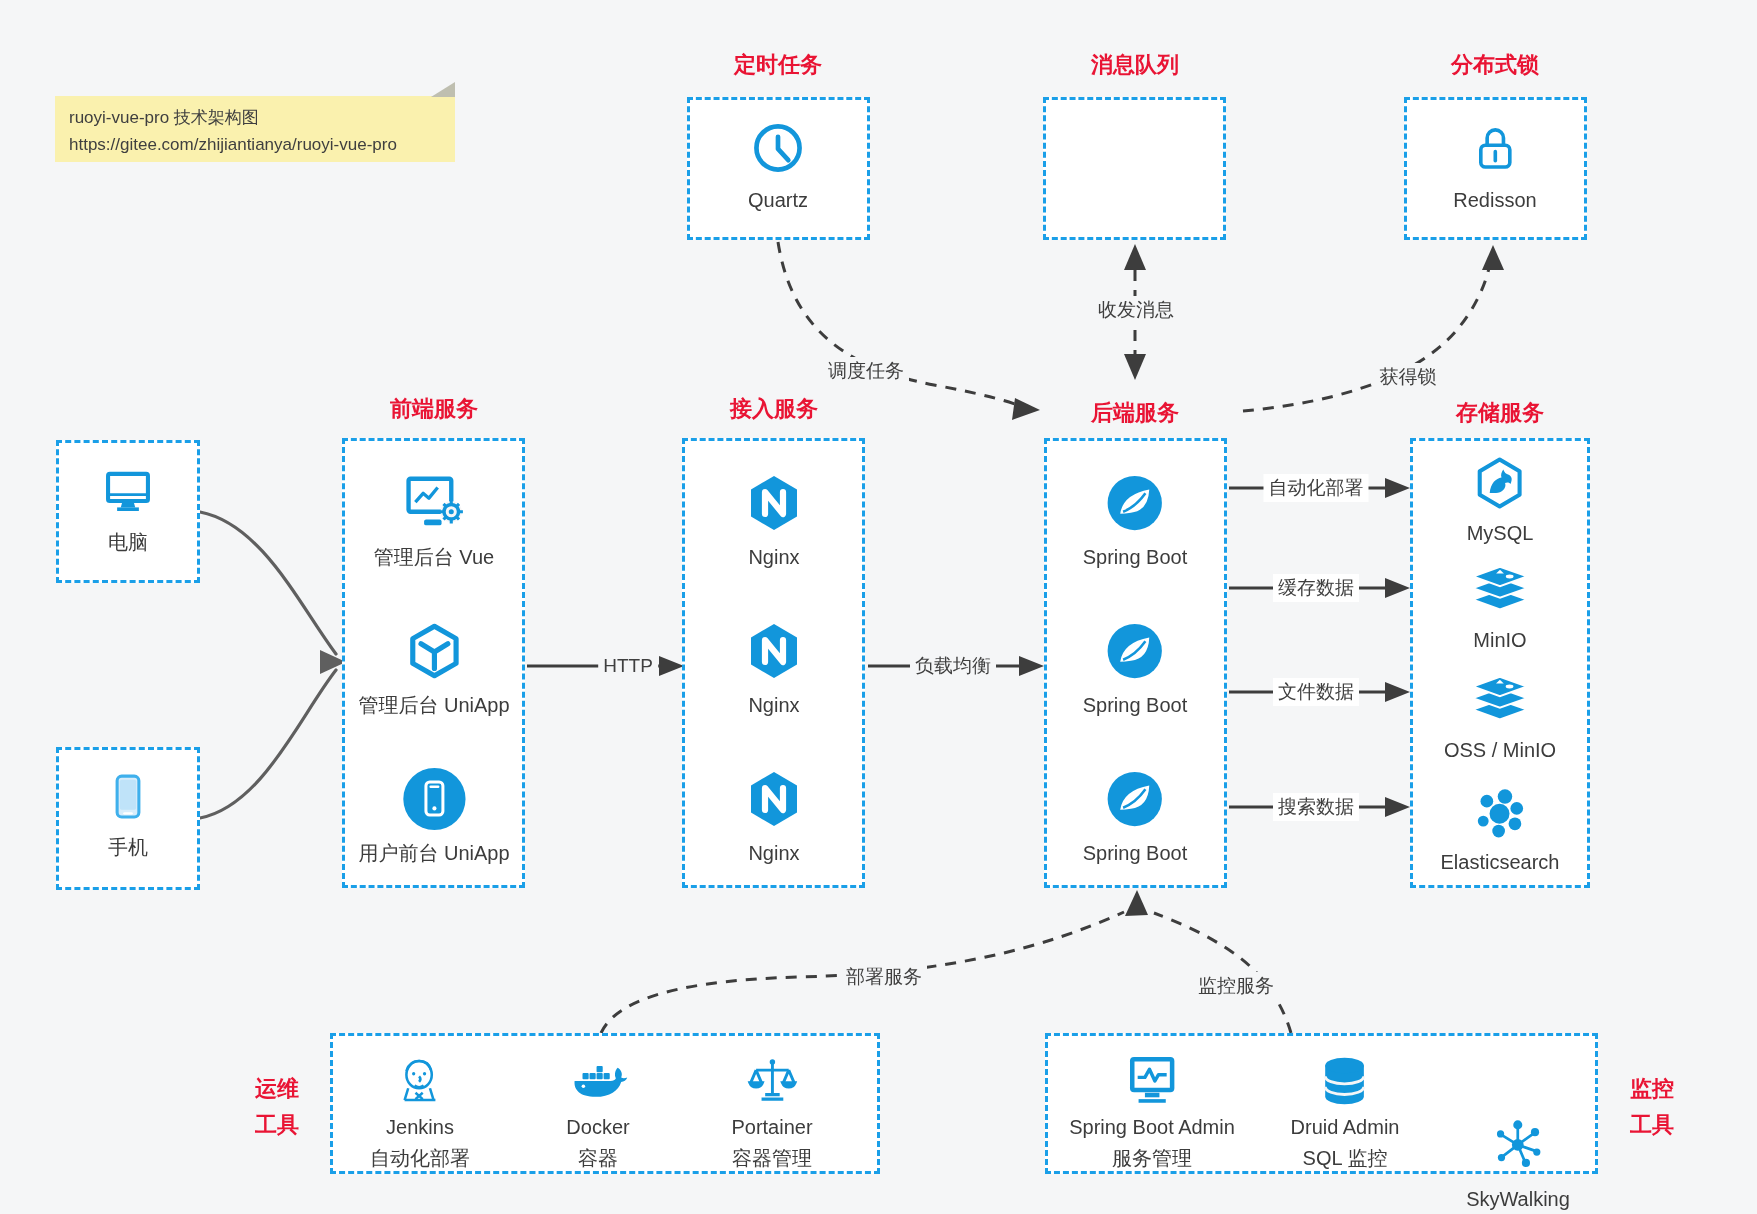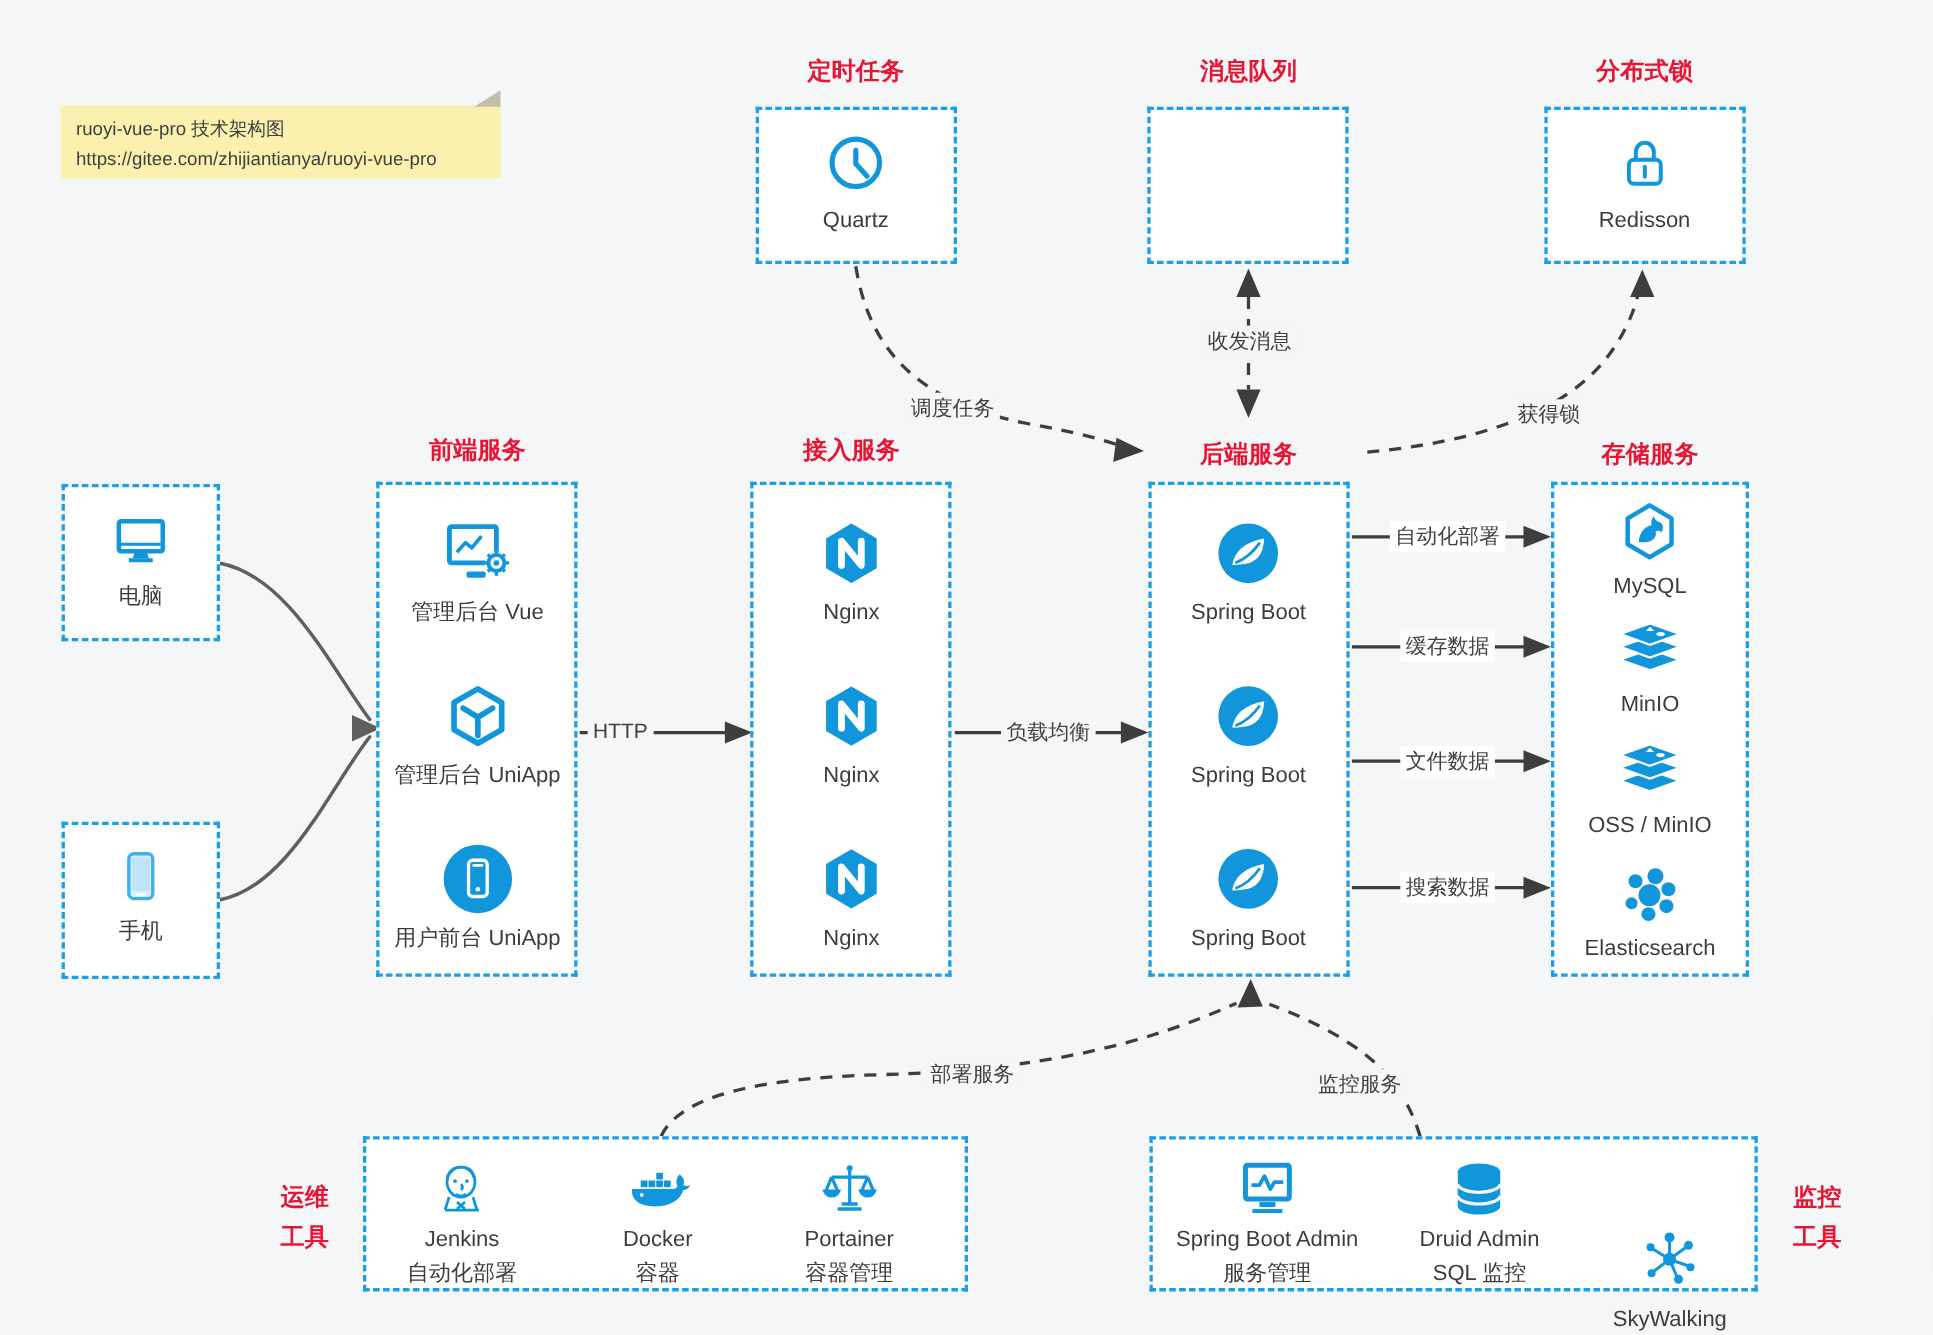--- a/index.html
+++ b/index.html
@@ -386,21 +386,21 @@
             <circle cx="53" cy="42" r="4"></circle>
             <circle cx="41" cy="54" r="4.5"></circle>
             <circle cx="14" cy="48" r="4"></circle>
           </g>
         </svg>
     </span>
     <span class="nlabel">SkyWalking</span>
     <span class="nlabel">链路追踪 &amp; 日志</span>
   </div>
 
-  <div class="edge-label" style="left:564px;top:666px">HTTP</div>
+  <div class="edge-label" style="left:628px;top:666px">HTTP</div>
   <div class="edge-label" style="left:953px;top:666px">负载均衡</div>
   <div class="edge-label wbg" style="left:1316px;top:488px">自动化部署</div>
   <div class="edge-label wbg" style="left:1316px;top:588px">缓存数据</div>
   <div class="edge-label wbg" style="left:1316px;top:692px">文件数据</div>
   <div class="edge-label wbg" style="left:1316px;top:807px">搜索数据</div>
   <div class="edge-label" style="left:866px;top:371px">调度任务</div>
   <div class="edge-label" style="left:1136px;top:310px">收发消息</div>
   <div class="edge-label" style="left:1408px;top:377px">获得锁</div>
   <div class="edge-label" style="left:884px;top:977px">部署服务</div>
   <div class="edge-label" style="left:1236px;top:986px">监控服务</div>

